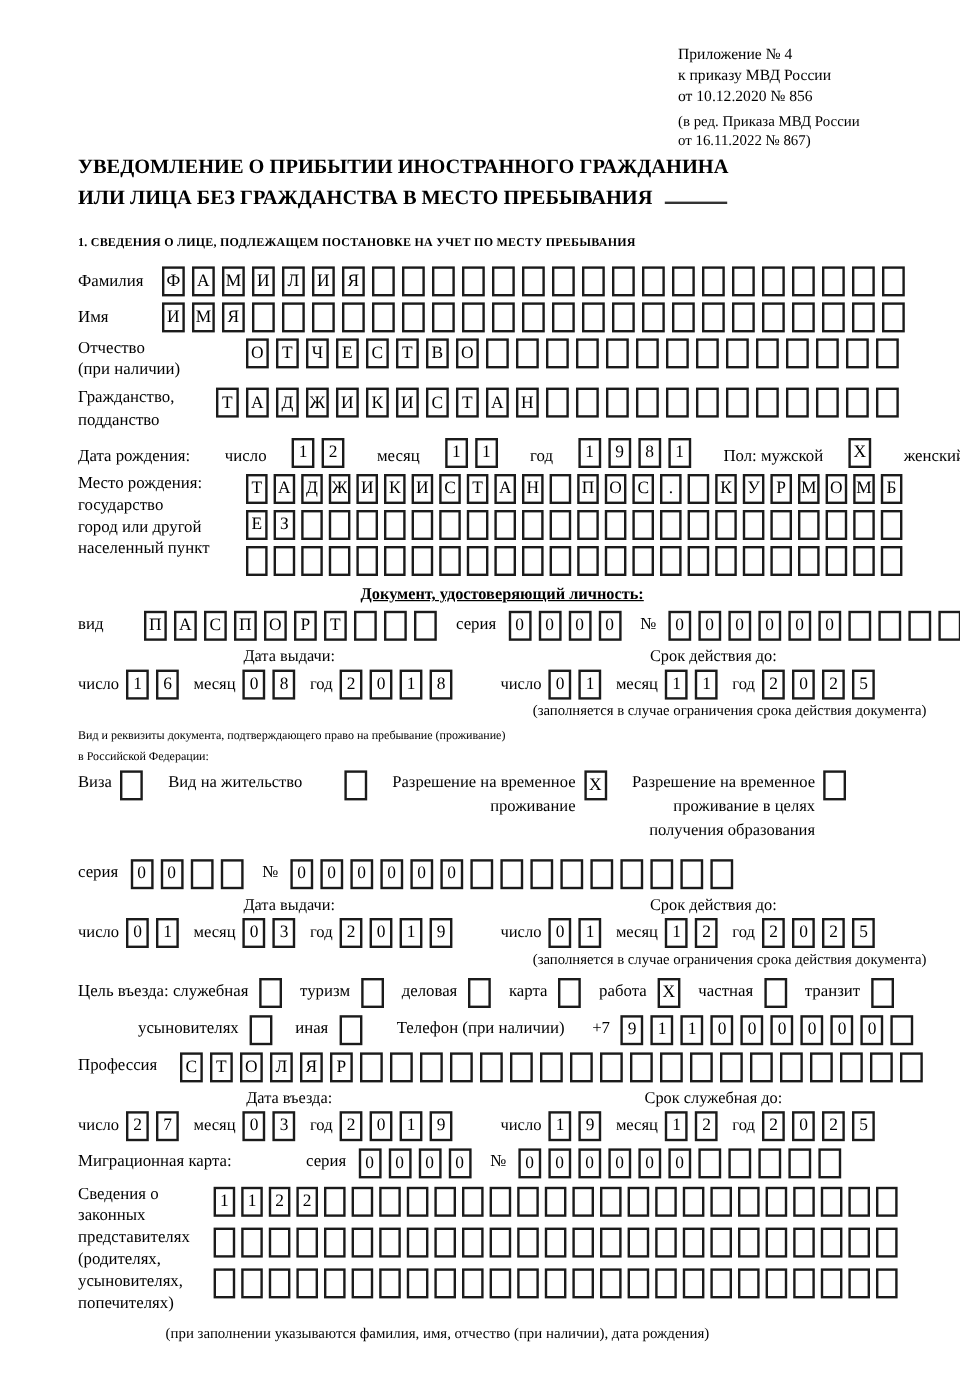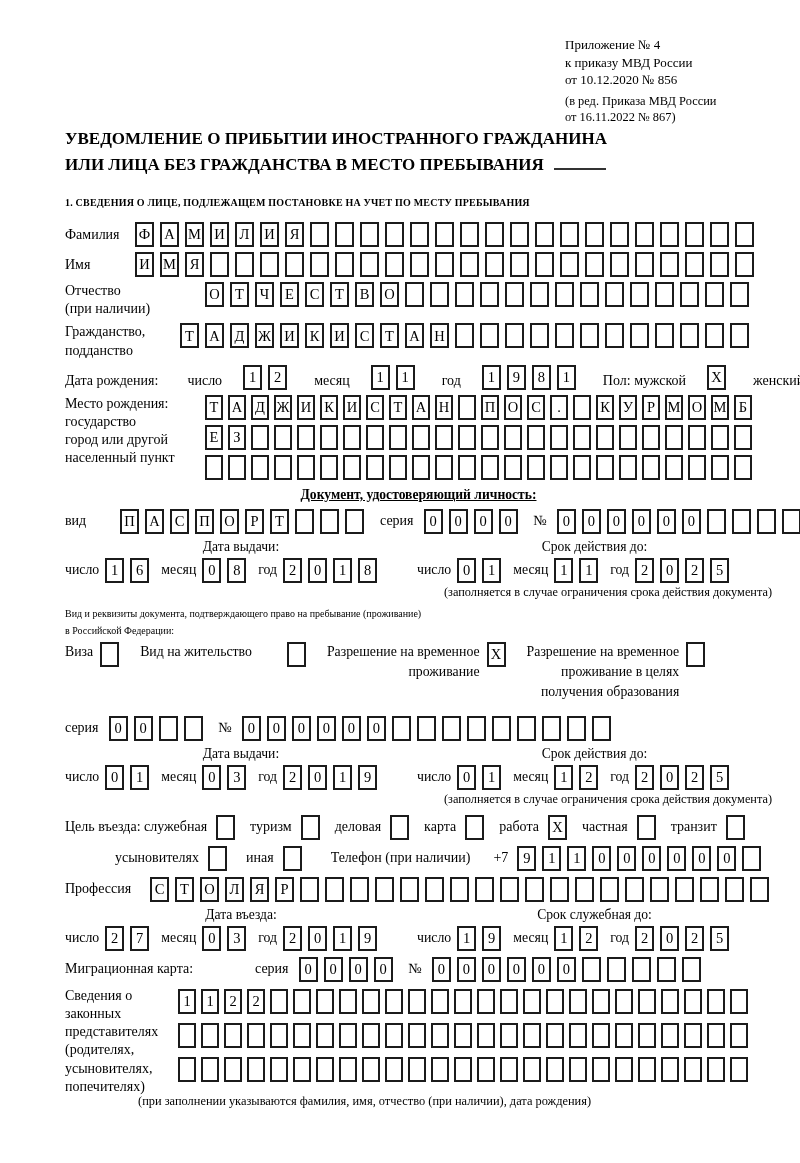--- a/index.html
+++ b/index.html
@@ -766,17 +766,17 @@
           <span class="cell"></span>
           <span class="cell"></span>
           <span class="cell"></span>
           <span class="cell"></span>
           <span class="cell"></span>
           <span class="cell"></span>
           <span class="cell"></span>
           <span class="cell"></span>
           <span class="cell"></span>
         </span>
-      <span class="bottom-note" style="display:block; margin:12px 0 0 -40px;">(при заполнении указываются фамилия, имя, отчество (при наличии), дата рождения)</span>
+      <span class="bottom-note" style="display:block; margin:22px 0 0 -40px;">(при заполнении указываются фамилия, имя, отчество (при наличии), дата рождения)</span>
     </span>
   </div>
 
 </div>
 
 </body></html>

